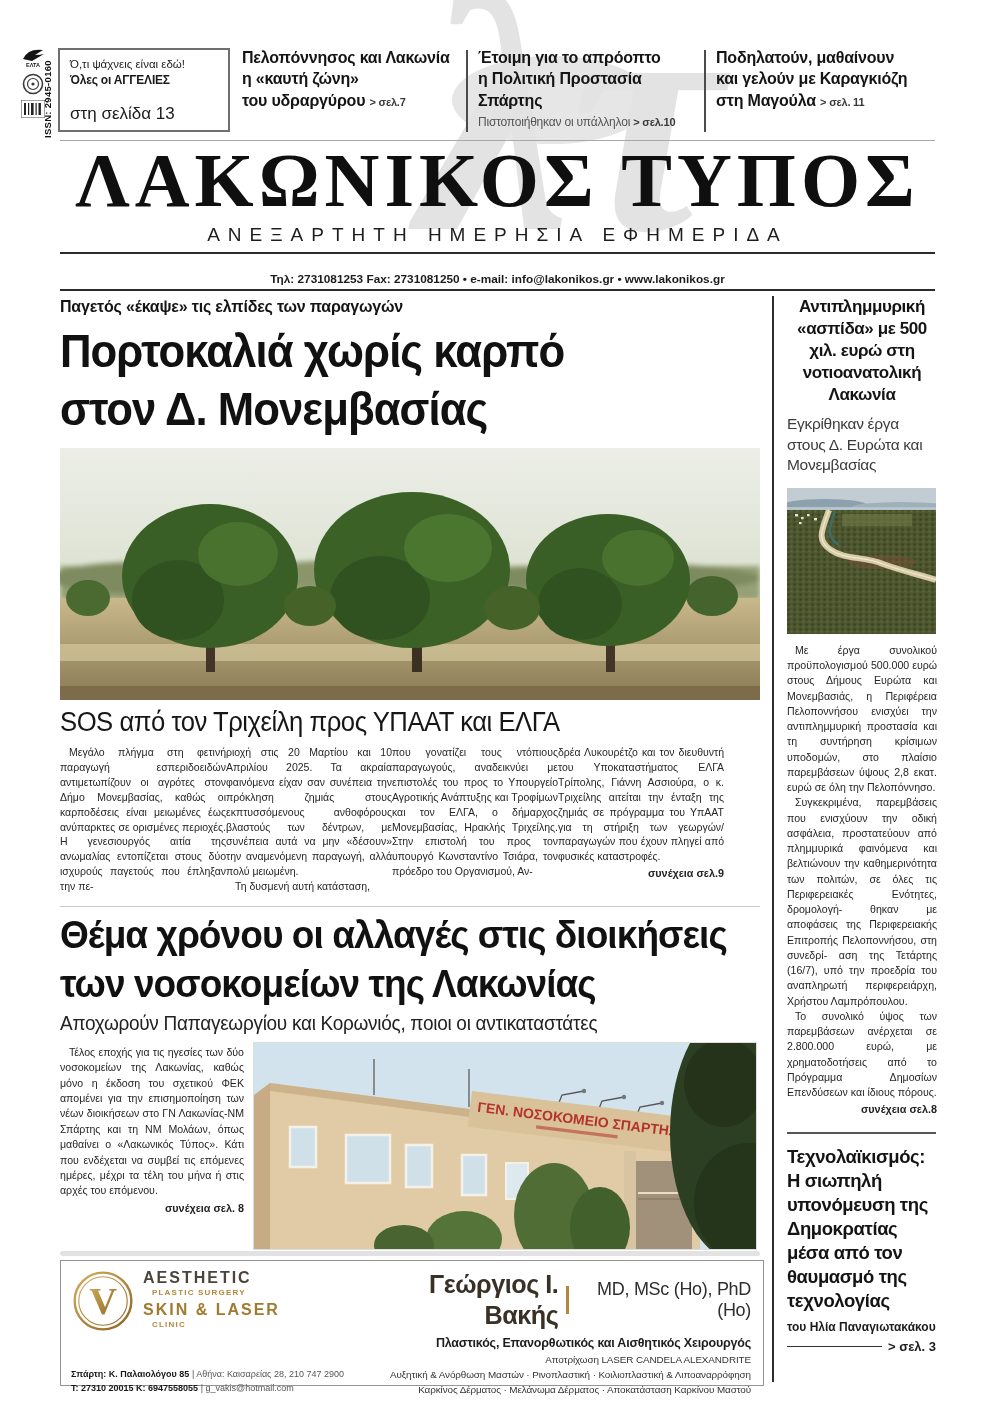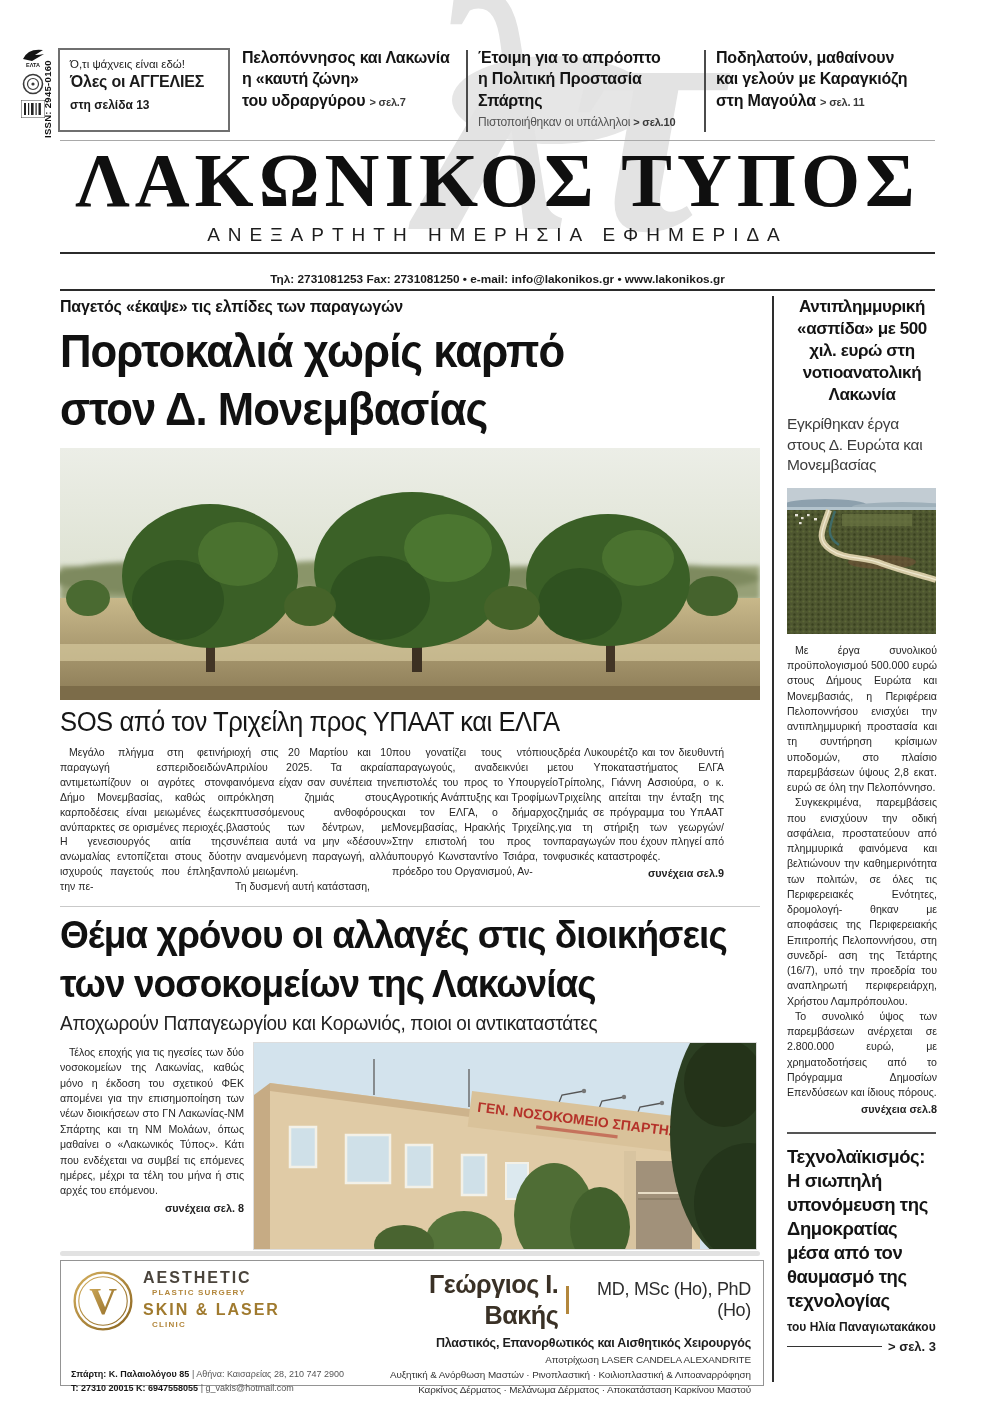--- a/index.html
+++ b/index.html
@@ -11,22 +11,22 @@
   .wm{position:absolute;top:-55px;left:420px;z-index:0;font-family:"Liberation Serif",serif;
       font-style:italic;font-weight:bold;font-size:340px;line-height:1;color:#e3e3e3;user-select:none;}
   .blob{position:absolute;left:452px;top:56px;width:200px;height:88px;background:#e6e6e6;border-radius:50%;z-index:0;}
   
   .iconcol{left:20px;top:46px;width:26px;display:flex;flex-direction:column;gap:5px;align-items:center;}
   .issn{left:42px;top:46px;height:92px;writing-mode:vertical-rl;transform:rotate(180deg);
         font-size:9.5px;font-weight:700;color:#111;letter-spacing:.3px;}
   .cbox{left:58px;top:48px;width:172px;height:84px;border:2px solid #6f6f6f;box-sizing:border-box;
         padding:8px 10px;background:#fff;}
   .cbox .c1{font-size:11.5px;color:#222;}
-  .cbox .c2{font-size:16px;font-weight:800;margin-top:3px;letter-spacing:-.2px;}
-  .cbox .c3{font-size:12px;font-weight:700;margin-top:7px;}
+  .cbox .c2{font-size:12px;font-weight:800;margin-top:3px;letter-spacing:-.2px;}
+  .cbox .c3{font-size:17px;font-weight:400;margin-top:17px;}
   .teaser{top:47px;font-size:16px;font-weight:700;line-height:1.34;color:#141414;letter-spacing:-.2px;}
   .t1{left:242px;width:218px;}
   .t2{left:478px;width:222px;}
   .t3{left:716px;width:220px;}
   .pref{font-size:11px;font-weight:700;color:#3a3a3a;}
   .tsub{font-size:12px;font-weight:400;color:#555;margin-top:3px;letter-spacing:-.2px;}
   .vdiv{position:absolute;top:50px;height:82px;width:2px;background:#4b4b4b;z-index:2;}
   .hr-top{left:60px;top:140px;width:875px;height:1px;background:#a9a9a9;}
   
   .mast-title{left:60px;top:142px;width:875px;text-align:center;font-family:"Liberation Serif",serif;

